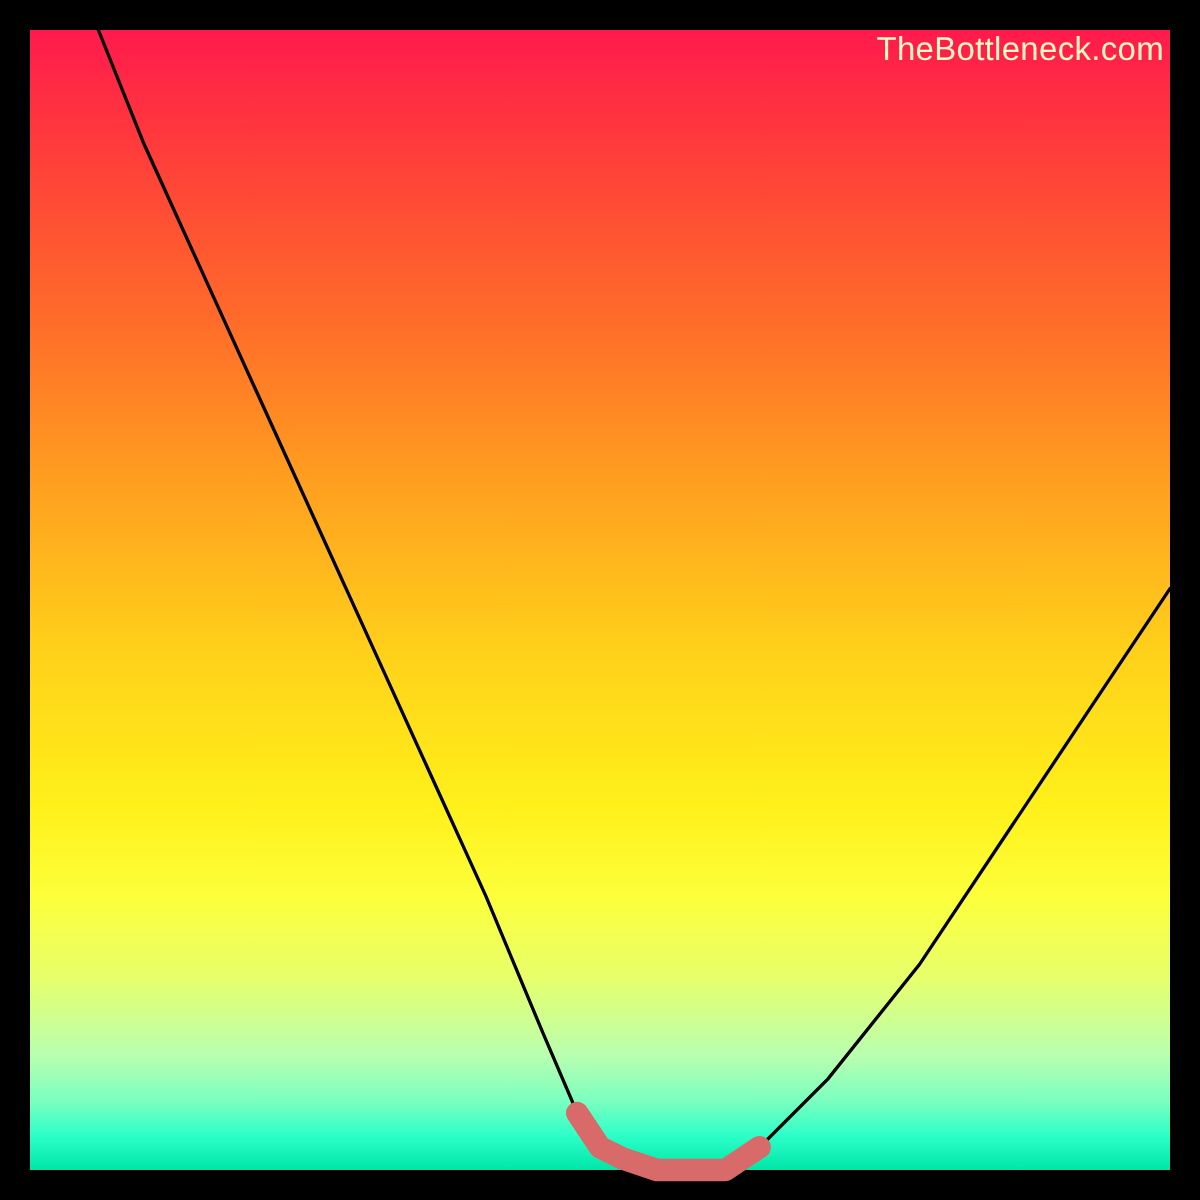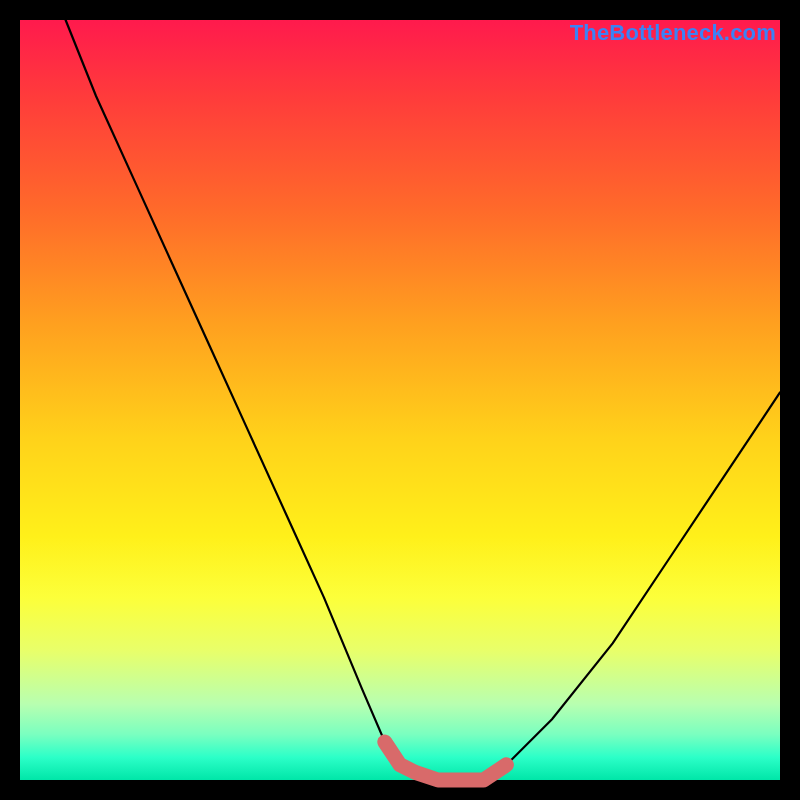--- a/index.html
+++ b/index.html
@@ -37,23 +37,23 @@
       #b8ffb0 90%,
       #7affc0 94%,
       #2cffc8 97%,
       #00e6a8 100%
     );
   }
   .watermark {
     position: absolute;
     top: 0px;
     right: 4px;
-    color: #3b82f6;
+    color: #fef9c3;
     font-size: 22px;
-    font-weight: 700;
+    font-weight: 400;
     letter-spacing: 0.2px;
     z-index: 10;
     user-select: none;
   }
   svg.curve {
     position: absolute;
     left: 0;
     top: 0;
     width: 760px;
     height: 760px;

